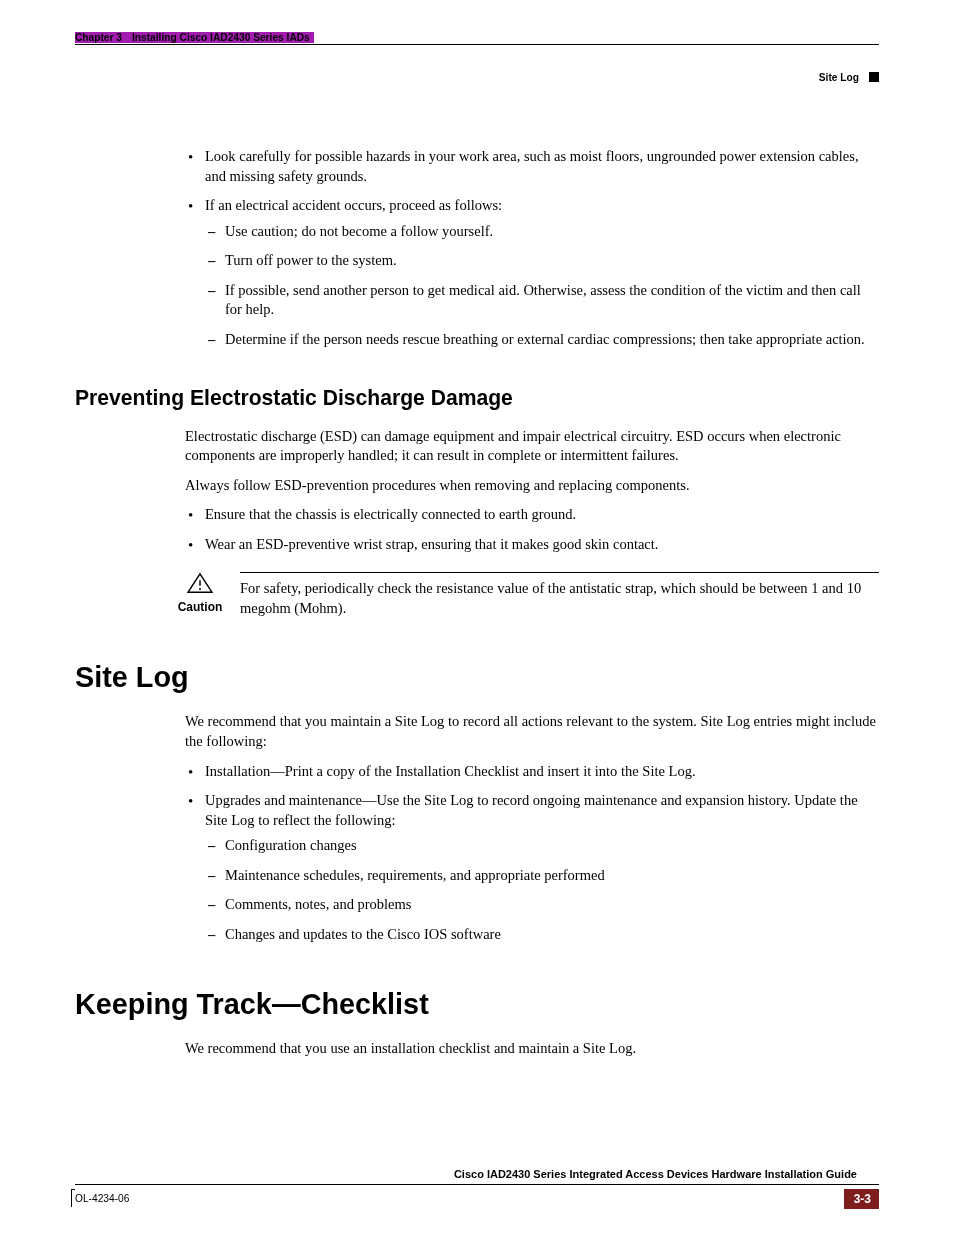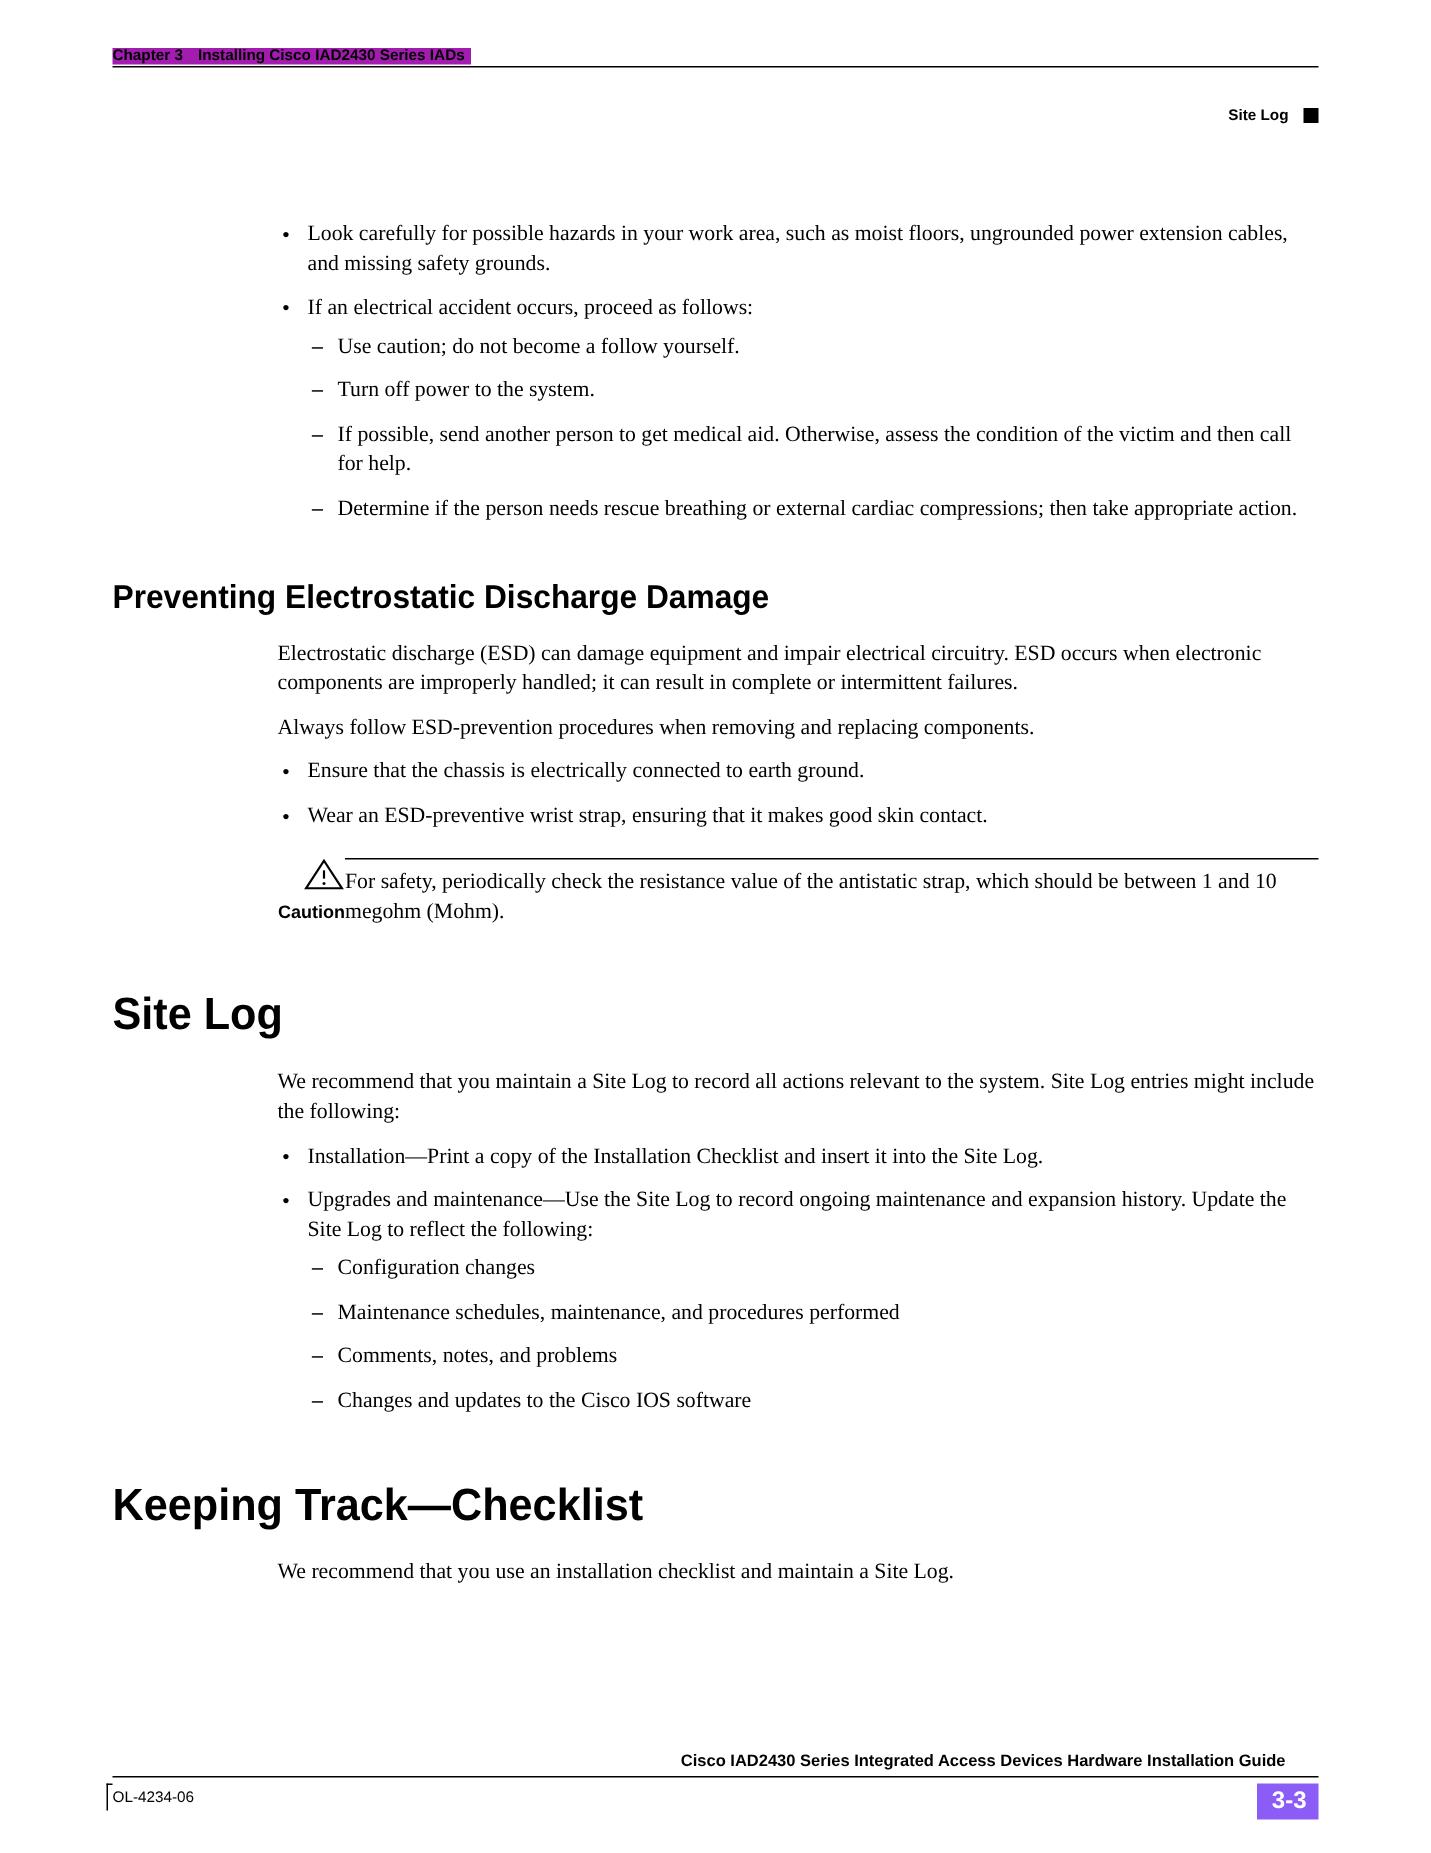--- a/index.html
+++ b/index.html
@@ -123,21 +123,22 @@
     }
     .caution-row {
       display: flex;
       align-items: flex-start;
       margin-top: 18px;
       margin-left: 95px;
     }
     .caution-left {
       width: 60px;
       flex-shrink: 0;
-      text-align: right;
+      text-align: center;
+      margin-right: 10px;
     }
     .caution-icon {
       width: 28px;
       height: 22px;
       margin: 0 auto 2px auto;
     }
     .caution-label {
       font-family: Arial, Helvetica, sans-serif;
       font-size: 12px;
       font-weight: bold;
@@ -181,24 +182,24 @@
       font-size: 10.2px;
       font-weight: normal;
       position: absolute;
       left: 0;
       top: 2px;
     }
     .footer-page-badge {
       position: absolute;
       right: 0;
       top: -2px;
-      background: #8b5cf6;
+      background: #7f1d1d;
       color: #fff;
       font-family: Arial, Helvetica, sans-serif;
-      font-size: 16px;
+      font-size: 12px;
       font-weight: bold;
       padding: 3px 8px 3px 10px;
     }
     .footer-left-mark {
       position: absolute;
       left: -4px;
       top: -2px;
       width: 4px;
       height: 18px;
       border-left: 1px solid #000;
@@ -263,21 +264,21 @@
 
   <h1>Site Log</h1>
   <div class="indent-block">
     <p class="body">We recommend that you maintain a Site Log to record all actions relevant to the system. Site Log entries might include the following:</p>
     <ul class="bullet">
       <li>Installation—Print a copy of the Installation Checklist and insert it into the Site Log.</li>
       <li>
         <span>Upgrades and maintenance—Use the Site Log to record ongoing maintenance and expansion history. Update the Site Log to reflect the following:</span>
         <ul class="dash">
           <li>Configuration changes</li>
-          <li>Maintenance schedules, maintenance, and procedures performed</li>
+          <li>Maintenance schedules, requirements, and appropriate performed</li>
           <li>Comments, notes, and problems</li>
           <li>Changes and updates to the Cisco IOS software</li>
         </ul>
       </li>
     </ul>
   </div>
 
   <h1>Keeping Track—Checklist</h1>
   <div class="indent-block">
     <p class="body">We recommend that you use an installation checklist and maintain a Site Log.</p>

